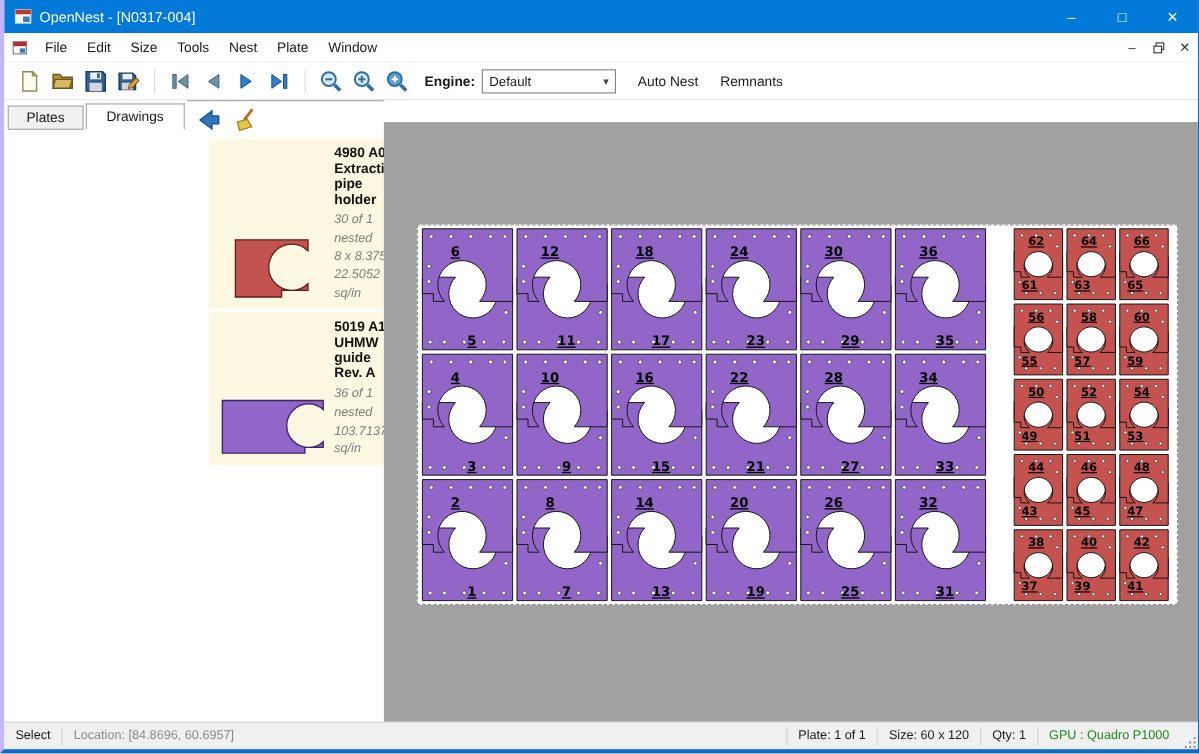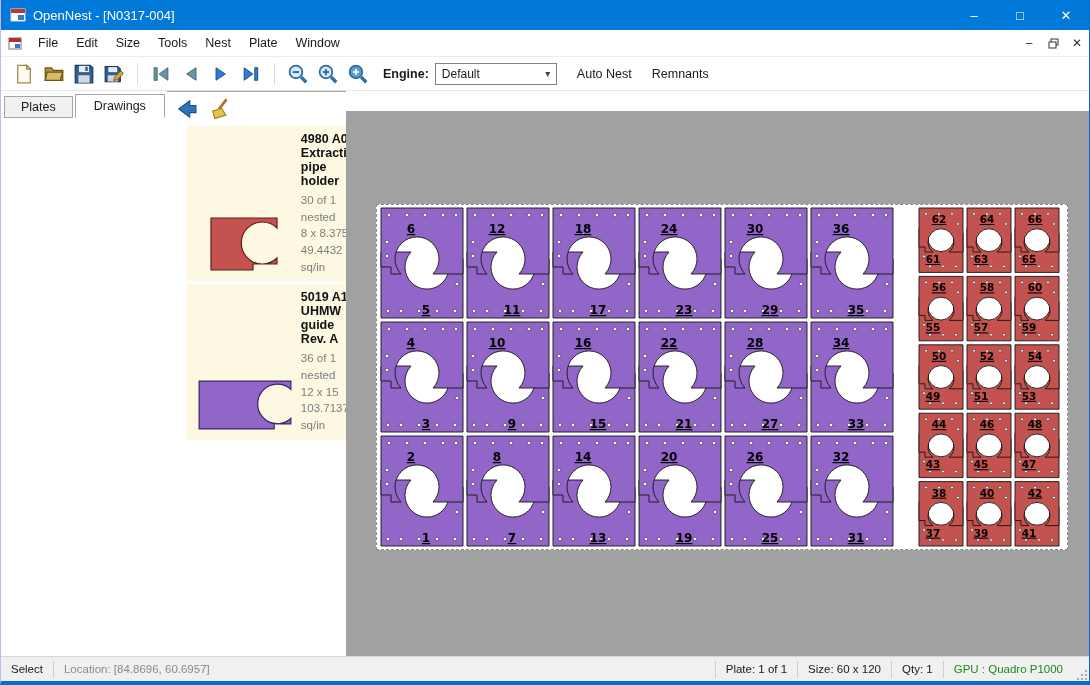--- a/index.html
+++ b/index.html
@@ -1,20 +1,20 @@
 <!DOCTYPE html>
 <html><head>
 <meta charset="utf-8">
 <style>
   * { margin:0; padding:0; box-sizing:border-box; }
   html,body { width:1090px; height:685px; overflow:hidden; }
   body { font-family:"Liberation Sans", sans-serif; font-size:12.5px; color:#1a1a1a; }
 
   .window { width:1090px; height:685px; display:flex; flex-direction:column;
-            border-left:1px solid #c4b5fd; border-right:1px solid #0a6bd0; border-bottom:4px solid #0a6bd0;
+            border-left:4px solid #c4b5fd; border-right:1px solid #0a6bd0; border-bottom:4px solid #0a6bd0;
             background:#fff; }
 
   
   .titlebar { height:30px; background:#0079d8; display:flex; align-items:center; flex:0 0 auto; }
   .titlebar .app-ico { margin:0 6px 0 8px; display:flex; }
   .titlebar .title { color:#fff; font-size:13px; flex:1; }
   .win-btn { width:46px; height:30px; display:flex; align-items:center; justify-content:center;
              color:#fff; font-size:13px; cursor:default; }
 
   
@@ -46,21 +46,21 @@
          font-size:12.5px; position:relative; top:1px; z-index:1; }
   .tab.active { background:#fff; padding:4px 18px; border-bottom:1px solid #fff; z-index:3; }
   .panel-page { flex:1; border-top:1px solid #a5a5a5; background:#fff; display:flex; flex-direction:column; min-height:0; }
   .panel-toolbar { height:34px; display:flex; align-items:center; padding-left:6px; gap:6px; }
   .pbtn { width:28px; height:28px; display:flex; align-items:center; justify-content:center; border-radius:2px; }
   .drawing-list { flex:1; overflow:hidden; }
   .drawing-item { background:#fcf8e2; display:flex; align-items:flex-end; padding:6px 4px; margin-bottom:3px;margin-left:20px; }
   .thumb { width:108px; display:flex; align-items:center; justify-content:center; flex:0 0 auto; }
   .d-info { flex:1; padding-left:2px; }
   .d-title { font-weight:bold; font-size:12.5px; color:#111; margin-bottom:4px; }
-  .d-line { font-size:11.5px; color:#7d7d7d; line-height:1.45; }
+  .d-line { font-size:11.5px; color:#7d7d7d; line-height:1.45;font-style:italic; }
 
   .canvas-col { flex:1; display:flex; flex-direction:column; min-width:0; }
   .canvas-top { height:20px; background:#fff; }
   .canvas { flex:1; background:#a1a1a1; position:relative; overflow:hidden; }
   .plate { position:absolute; left:30px; top:93px; width:692px; height:346px; background:#fff;
            border:1px dashed #8a8a8a; }
   .plate svg { display:block; }
 
   
   .statusbar { height:25px; background:#f0f0f0; border-top:1px solid #d4d4d4; display:flex;
@@ -231,34 +231,33 @@
           <div class="drawing-item">
             <span class="thumb">
               <svg width="76" height="62" viewBox="0 0 76 60">
                 <path d="M4,4 L70,4 L70,14 A21,21 0 1 0 70,44 L70,50 L46,50 L46,56 L4,56 Z" fill="#c4534f" stroke="#5f1f1c" stroke-width="1.2"></path>
               </svg>
             </span>
             <div class="d-info">
               <div class="d-title">4980 A05 Extraction pipe holder</div>
               <div class="d-line">30 of 1 nested</div>
               <div class="d-line">8 x 8.375</div>
-              <div class="d-line">49.4432 sq/in</div>
+              <div class="d-line">22.5052 sq/in</div>
             </div>
           </div>
 
           <div class="drawing-item">
             <span class="thumb">
               <svg width="100" height="58" viewBox="0 0 96 54">
                 <path d="M4,4 L92,4 L92,12 A19,19 0 1 0 92,40 L92,45 L76,45 L76,50 L4,50 Z" fill="#9265c8" stroke="#3c2564" stroke-width="1.2"></path>
               </svg>
             </span>
             <div class="d-info">
               <div class="d-title">5019 A10 UHMW guide Rev. A</div>
               <div class="d-line">36 of 1 nested</div>
-              <div class="d-line">12 x 15</div>
               <div class="d-line">103.7137 sq/in</div>
             </div>
           </div>
 
         </div>
       </div>
     </div>
 
     <div class="canvas-col">
       <div class="canvas-top"></div>

